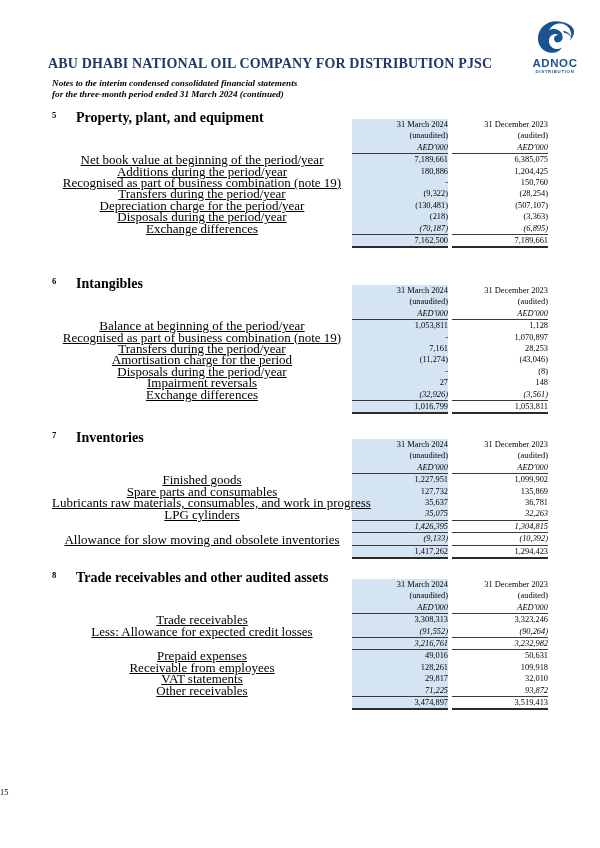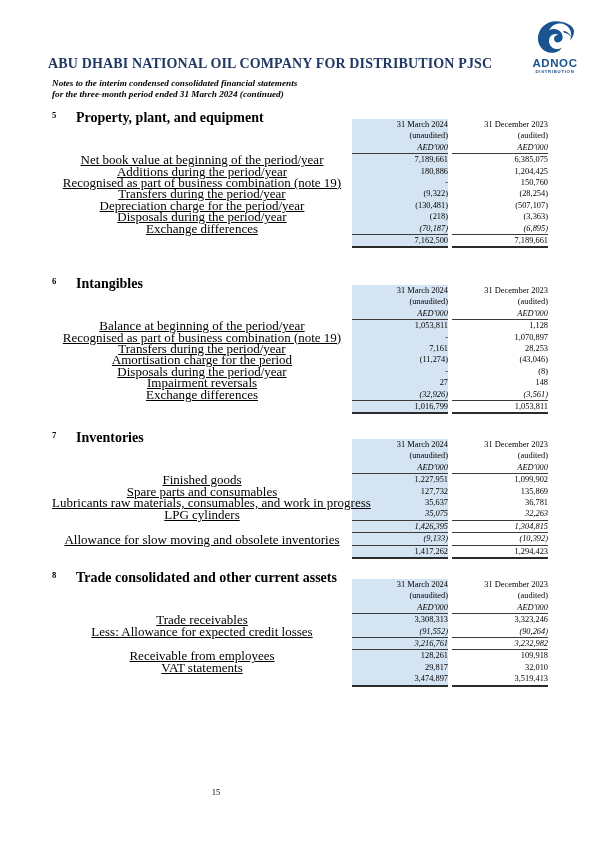--- a/index.html
+++ b/index.html
@@ -171,21 +171,21 @@
     text-align: right;
   }
   .total .cur, .total .prev { font-weight: inherit; }
 
   
   .page-num {
     position: absolute;
     left: 0;
     top: 788px;
     width: 432px;
-    text-align: center;
+    text-align: left;
     font-size: 8.4px;
     color: #000;
   }
 </style>
 </head>
 <body>
 
 <div class="page">
 
   <div class="logo-block">
@@ -437,21 +437,21 @@
           <tr class="dbl total">
             <td class="label"></td>
             <td class="num cur">1,417,262</td>
             <td class="gap"></td>
             <td class="num prev">1,294,423</td>
           </tr>
         </tbody>
       </table>
       <div class="section" style="top: 570px;">
         <div class="sec-num">8</div>
-        <div class="sec-title">Trade consolidated and other current assets</div>
+        <div class="sec-title">Trade receivables and other audited assets</div>
       </div>
       <table class="tbl" style="top: 579px;">
         <colgroup>
           <col class="c-label">
           <col class="c-cur">
           <col class="c-gap">
           <col class="c-prev">
         </colgroup>
         <tbody>
           <tr>
@@ -484,30 +484,42 @@
             <td class="gap"></td>
             <td class="num prev">(90,264)</td>
           </tr>
           <tr class="rule-bot">
             <td class="label"></td>
             <td class="num cur">3,216,761</td>
             <td class="gap"></td>
             <td class="num prev">3,232,982</td>
           </tr>
           <tr class="">
+            <td class="label">Prepaid expenses</td>
+            <td class="num cur">49,016</td>
+            <td class="gap"></td>
+            <td class="num prev">50,631</td>
+          </tr>
+          <tr class="">
             <td class="label">Receivable from employees</td>
             <td class="num cur">128,261</td>
             <td class="gap"></td>
             <td class="num prev">109,918</td>
           </tr>
           <tr class="">
             <td class="label">VAT statements</td>
             <td class="num cur">29,817</td>
             <td class="gap"></td>
             <td class="num prev">32,010</td>
+          </tr>
+          <tr class="rule-bot">
+            <td class="label">Other receivables</td>
+            <td class="num cur">71,225</td>
+            <td class="gap"></td>
+            <td class="num prev">93,872</td>
           </tr>
           <tr class="dbl total">
             <td class="label"></td>
             <td class="num cur">3,474,897</td>
             <td class="gap"></td>
             <td class="num prev">3,519,413</td>
           </tr>
         </tbody>
       </table>
     </div>

